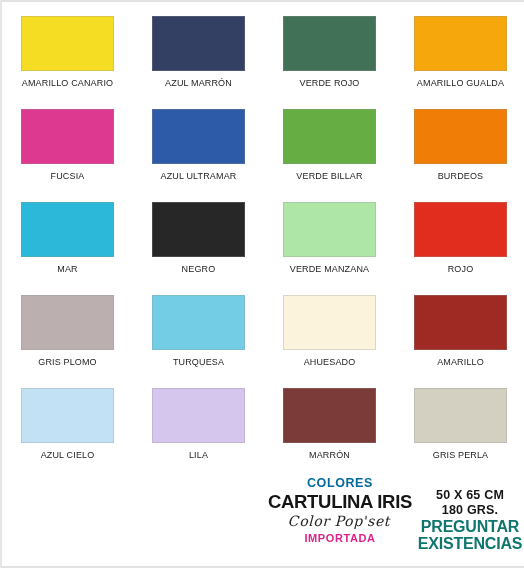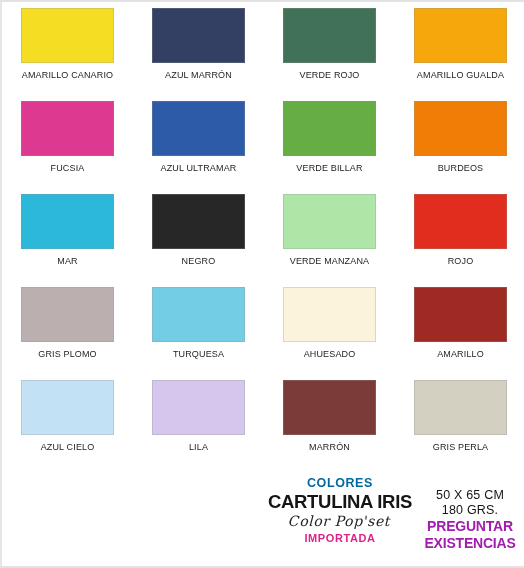--- a/index.html
+++ b/index.html
@@ -30,20 +30,21 @@
     width: 524px;
     display: grid;
     grid-template-columns: repeat(4, 131px);
     grid-auto-rows: 93px;
   }
   .cell {
     position: relative;
     display: flex;
     flex-direction: column;
     align-items: center;
+    margin-top: 8px;
   }
   .swatch {
     width: 93px;
     height: 55px;
     box-sizing: border-box;
     border: 1px solid rgba(150,150,150,0.30);
   }
   .swatch-label {
     margin-top: 7px;
     font-size: 9px;
@@ -99,29 +100,29 @@
   }
   .p-importada {
     font-size: 11px;
     font-weight: bold;
     color: #E0218A;
     letter-spacing: 0.6px;
     line-height: 15px;
   }
   .p-size, .p-grs {
     font-size: 12.5px;
-    font-weight: normal;
+    font-weight: bold;
     color: #151515;
     line-height: 15px;
     letter-spacing: 0.2px;
   }
   .p-preguntar, .p-existencias {
-    font-size: 14px;
-    font-weight: bold;
-    color: #a21caf;
+    font-size: 16px;
+    font-weight: bold;
+    color: #0f766e;
     line-height: 17px;
     letter-spacing: -0.2px;
   }
 </style>
 </head>
 <body>
 
 <div id="sheet">
 
   <div id="grid">

